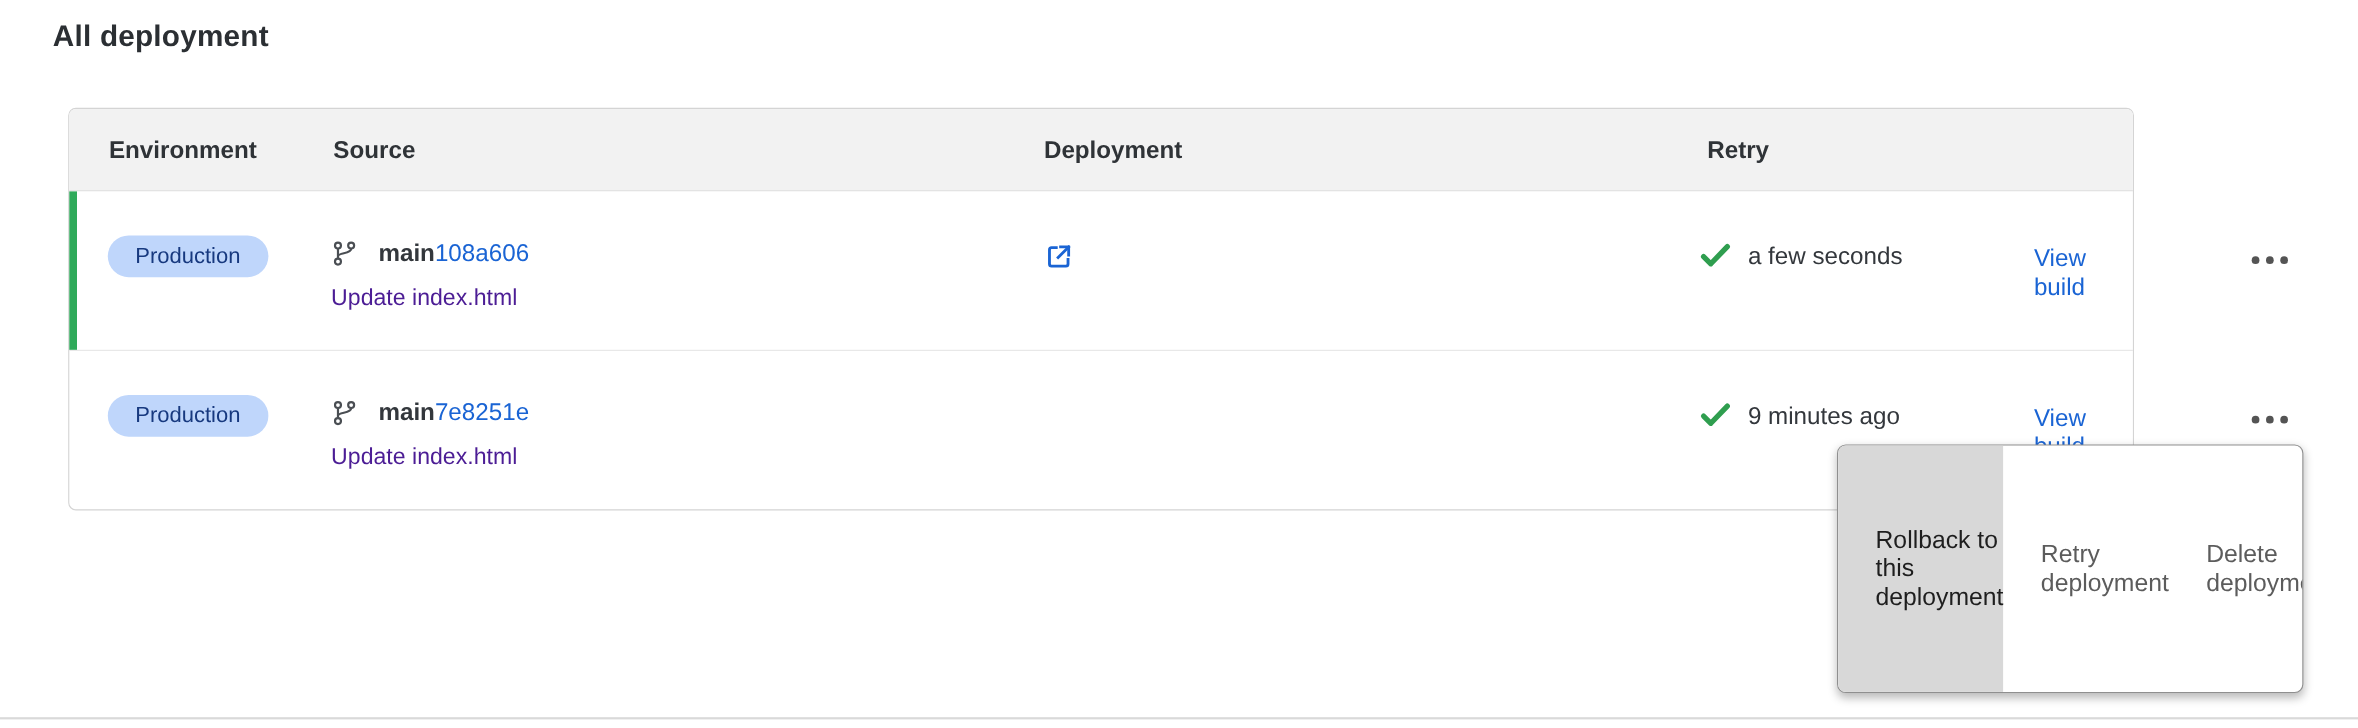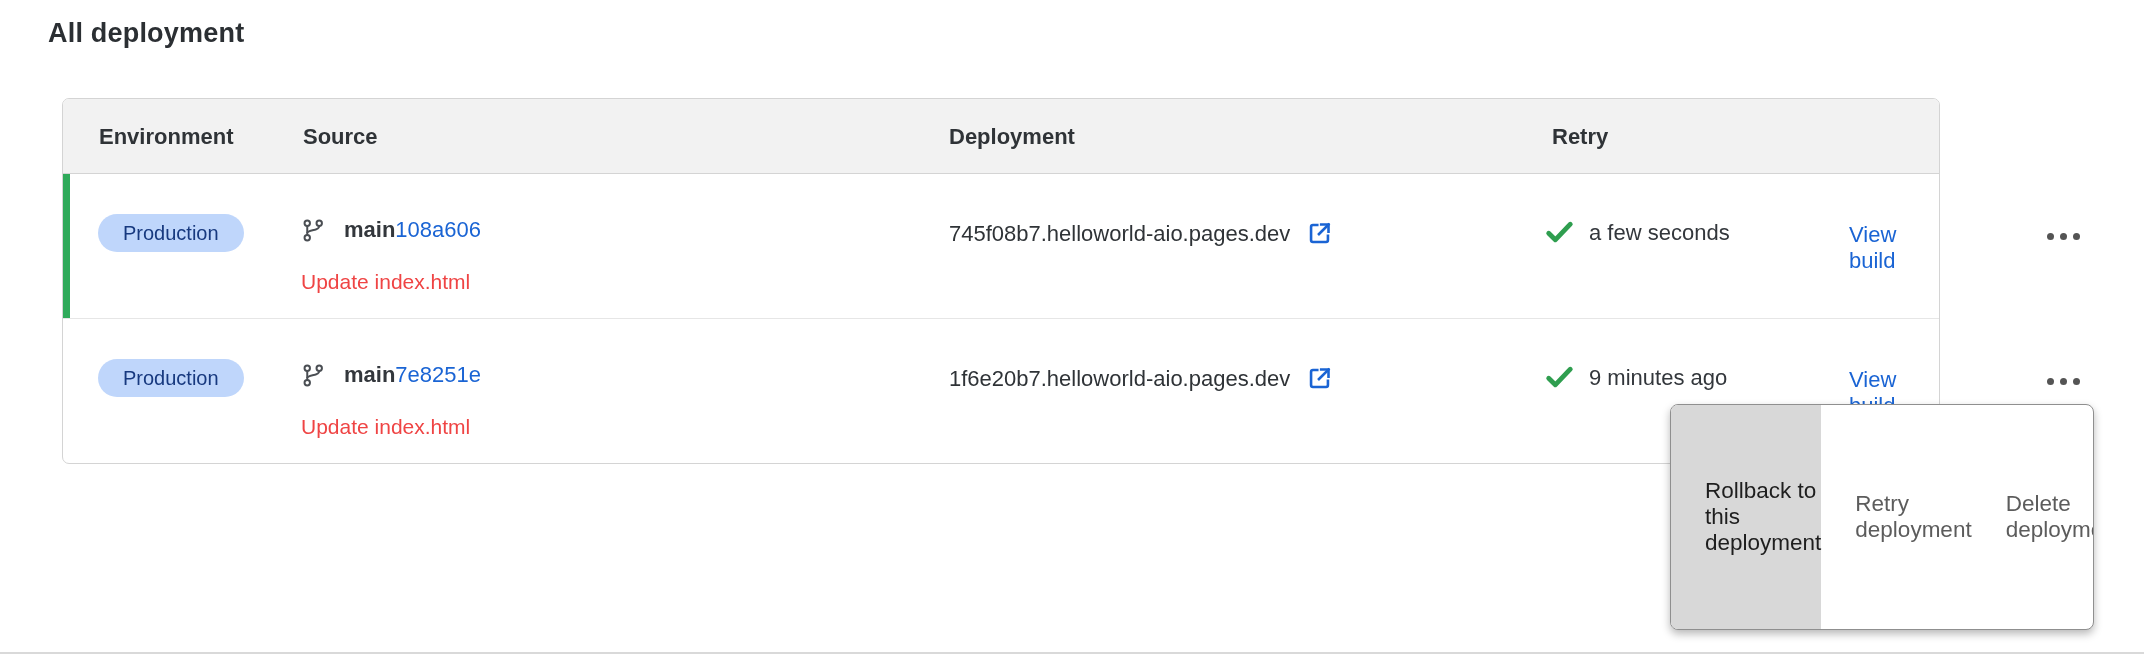--- a/index.html
+++ b/index.html
@@ -30,21 +30,21 @@
 
   .badge{position:absolute;left:35px;top:40px;height:38px;line-height:38px;padding:0 25px;
     border-radius:19px;background:var(--production-badge-bg);color:var(--production-badge-text);
     font-size:20px;}
 
   .source{position:absolute;left:238px;top:40px;}
   .source-line1{display:flex;align-items:center;height:32px;}
   .branch-icon{width:25px;height:25px;flex:0 0 auto;}
   .branch-name{font-size:22px;font-weight:700;color:#33373c;margin-left:18px;}
   .commit-link{font-size:22px;color:var(--accent-blue);cursor:pointer;}
-  .commit-msg{margin-top:24px;font-size:21px;color:#ef4444;}
+  .commit-msg{margin-top:13px;font-size:21px;color:#4c1d95;}
 
   .deployment{position:absolute;left:886px;top:46px;display:flex;align-items:center;gap:16px;}
   .deploy-url{font-size:22px;color:#2f3337;}
   .ext-link{display:inline-flex;cursor:pointer;}
   .ext-icon{width:27px;height:27px;}
 
   .status{position:absolute;left:1482px;top:46px;display:flex;gap:15px;}
   .check-icon{width:29px;height:24px;flex:0 0 auto;}
   .status-text{font-size:22px;color:#33373c;}
 
@@ -86,21 +86,20 @@
           <circle cx="6" cy="19" r="2.6"></circle>
           <path d="M6 7.8 V16.3"></path>
           <path d="M17.5 7.8 C17.5 12.5 6 11 6 14.5"></path>
         </svg>
         <span class="branch-name">main</span>
         <span class="commit-link">108a606</span>
       </div>
       <div class="commit-msg">Update index.html</div>
     </div>
     <div class="deployment">
-      <span class="deploy-url">745f08b7.helloworld-aio.pages.dev</span>
       <span class="ext-link">
         <svg class="ext-icon" viewBox="0 0 24 24" fill="none" stroke="#1a64d4" stroke-width="2.3" stroke-linecap="square">
           <path d="M10 4.5 H6.2 C5.2 4.5 4.5 5.2 4.5 6.2 V17.8 C4.5 18.8 5.2 19.5 6.2 19.5 H17.8 C18.8 19.5 19.5 18.8 19.5 17.8 V14"></path>
           <path d="M13.5 4 H20 V10.5"></path>
           <path d="M20 4 L11.5 12.5"></path>
         </svg>
       </span>
     </div>
     <div class="status">
       <svg class="check-icon" viewBox="0 0 24 20" fill="none" stroke="#2f9e4f" stroke-width="4" stroke-linecap="round" stroke-linejoin="round">
@@ -127,30 +126,20 @@
           <circle cx="17.5" cy="5" r="2.6"></circle>
           <circle cx="6" cy="19" r="2.6"></circle>
           <path d="M6 7.8 V16.3"></path>
           <path d="M17.5 7.8 C17.5 12.5 6 11 6 14.5"></path>
         </svg>
         <span class="branch-name">main</span>
         <span class="commit-link">7e8251e</span>
       </div>
       <div class="commit-msg">Update index.html</div>
     </div>
-    <div class="deployment">
-      <span class="deploy-url">1f6e20b7.helloworld-aio.pages.dev</span>
-      <span class="ext-link">
-        <svg class="ext-icon" viewBox="0 0 24 24" fill="none" stroke="#1a64d4" stroke-width="2.3" stroke-linecap="square">
-          <path d="M10 4.5 H6.2 C5.2 4.5 4.5 5.2 4.5 6.2 V17.8 C4.5 18.8 5.2 19.5 6.2 19.5 H17.8 C18.8 19.5 19.5 18.8 19.5 17.8 V14"></path>
-          <path d="M13.5 4 H20 V10.5"></path>
-          <path d="M20 4 L11.5 12.5"></path>
-        </svg>
-      </span>
-    </div>
     <div class="status">
       <svg class="check-icon" viewBox="0 0 24 20" fill="none" stroke="#2f9e4f" stroke-width="4" stroke-linecap="round" stroke-linejoin="round">
         <path d="M3 11 L8.5 16.5 L21 3.5"></path>
       </svg>
       <span class="status-text">9 minutes ago</span>
     </div>
     <span class="view-build">View build</span>
     <button class="actions-btn">
       <span style="display:flex;gap:6px;">
         <span class="dot"></span>

